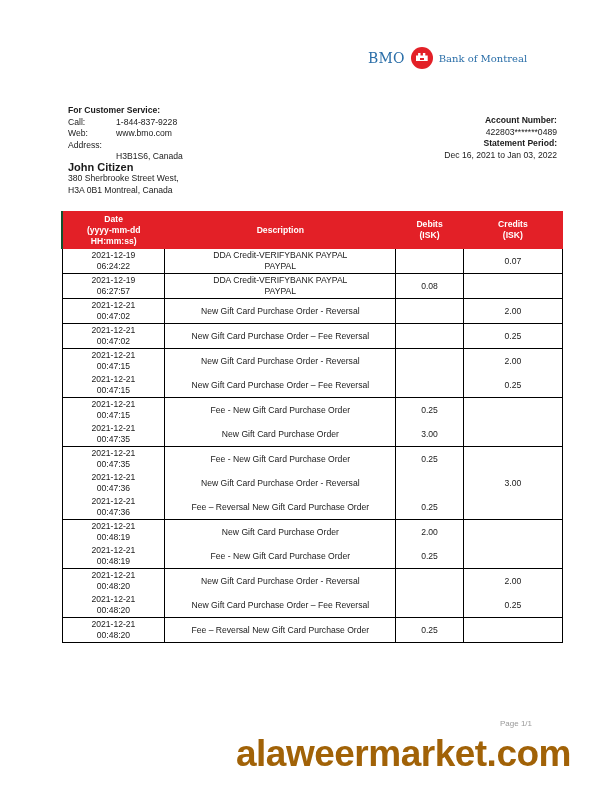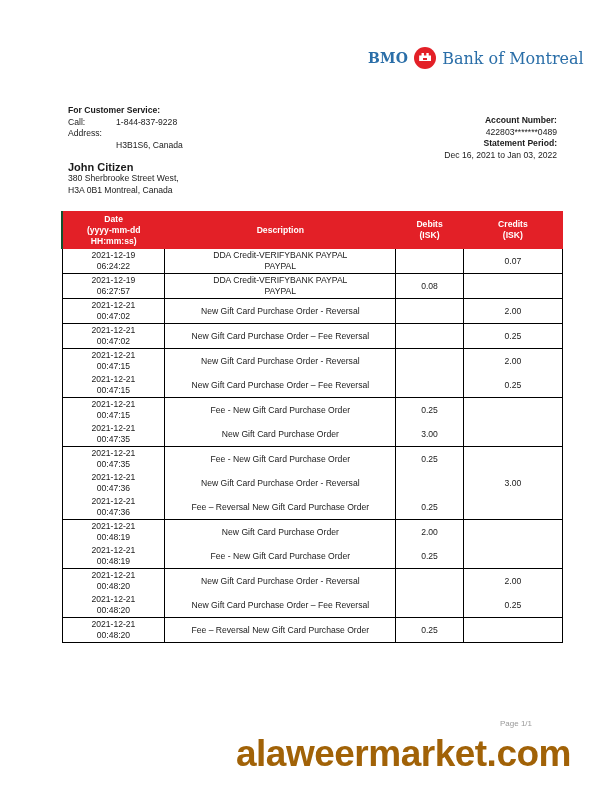--- a/index.html
+++ b/index.html
@@ -1,23 +1,23 @@
 <!DOCTYPE html>
 <html><head>
 <meta charset="utf-8">
 <style>
   html, body { margin: 0; padding: 0; background: #ffffff; }
   body { width: 609px; height: 788px; position: relative; overflow: hidden; font-family: "Liberation Sans", sans-serif; color: #1a1a1a; }
   .logo { position: absolute; top: 44px; left: 368px; display: flex; align-items: center; height: 28px; }
-  .logo .bmo { font-family: "DejaVu Serif", serif; font-size: 14px; color: #2a6ea8; font-weight: bold; letter-spacing: 0.2px; }
+  .logo .bmo { font-family: "DejaVu Serif", serif; font-size: 14px; color: #2a6ea8; font-weight: normal; letter-spacing: 0.2px; }
   .logo .roundel { width: 22px; height: 22px; border-radius: 50%; background: #e32027; margin: 0 6px; position: relative; }
   .logo .roundel::before { content: ""; position: absolute; left: 5px; top: 6px; width: 12px; height: 8px; background: #fff;
     clip-path: polygon(0 30%, 20% 30%, 20% 0, 40% 0, 40% 30%, 60% 30%, 60% 0, 80% 0, 80% 30%, 100% 30%, 100% 100%, 0 100%); }
   .logo .roundel::after { content: ""; position: absolute; left: 9px; top: 11px; width: 4px; height: 2px; background: #e32027; }
-  .logo .name { font-family: "DejaVu Serif", serif; font-size: 16px; color: #2a6ea8; }
+  .logo .name { font-family: "DejaVu Serif", serif; font-size: 10px; color: #2a6ea8; }
 
   .cs { position: absolute; left: 68px; top: 105px; font-size: 8.6px; line-height: 11.5px; }
   .cs .head { font-weight: bold; }
   .cs .row { display: flex; }
   .cs .lbl { width: 48px; }
   .cust { position: absolute; left: 68px; top: 161px; font-size: 8.6px; line-height: 11.5px; }
   .cust .nm { font-weight: bold; font-size: 11px; line-height: 12px; }
   .acct { position: absolute; right: 52px; top: 115px; text-align: right; font-size: 8.6px; line-height: 11.5px; }
   .acct .b { font-weight: bold; }
 
@@ -40,20 +40,24 @@
   <span class="bmo">BMO</span>
   <span class="roundel"></span>
   <span class="name">Bank of Montreal</span>
 </div>
 
 <div class="cs">
   <div class="head">For Customer Service:</div>
   <div class="row">
       <span class="lbl">Call:</span>
       <span>1-844-837-9228</span>
+    </div>
+  <div class="row">
+      <span class="lbl">Web:</span>
+      <span>www.bmo.com</span>
     </div>
   <div class="row">
       <span class="lbl">Address:</span>
       <span><br><span>H3B1S6, Canada</span></span>
     </div>
 </div>
 
 <div class="cust">
   <div class="nm">John Citizen</div>
   <div>380 Sherbrooke Street West,</div>

